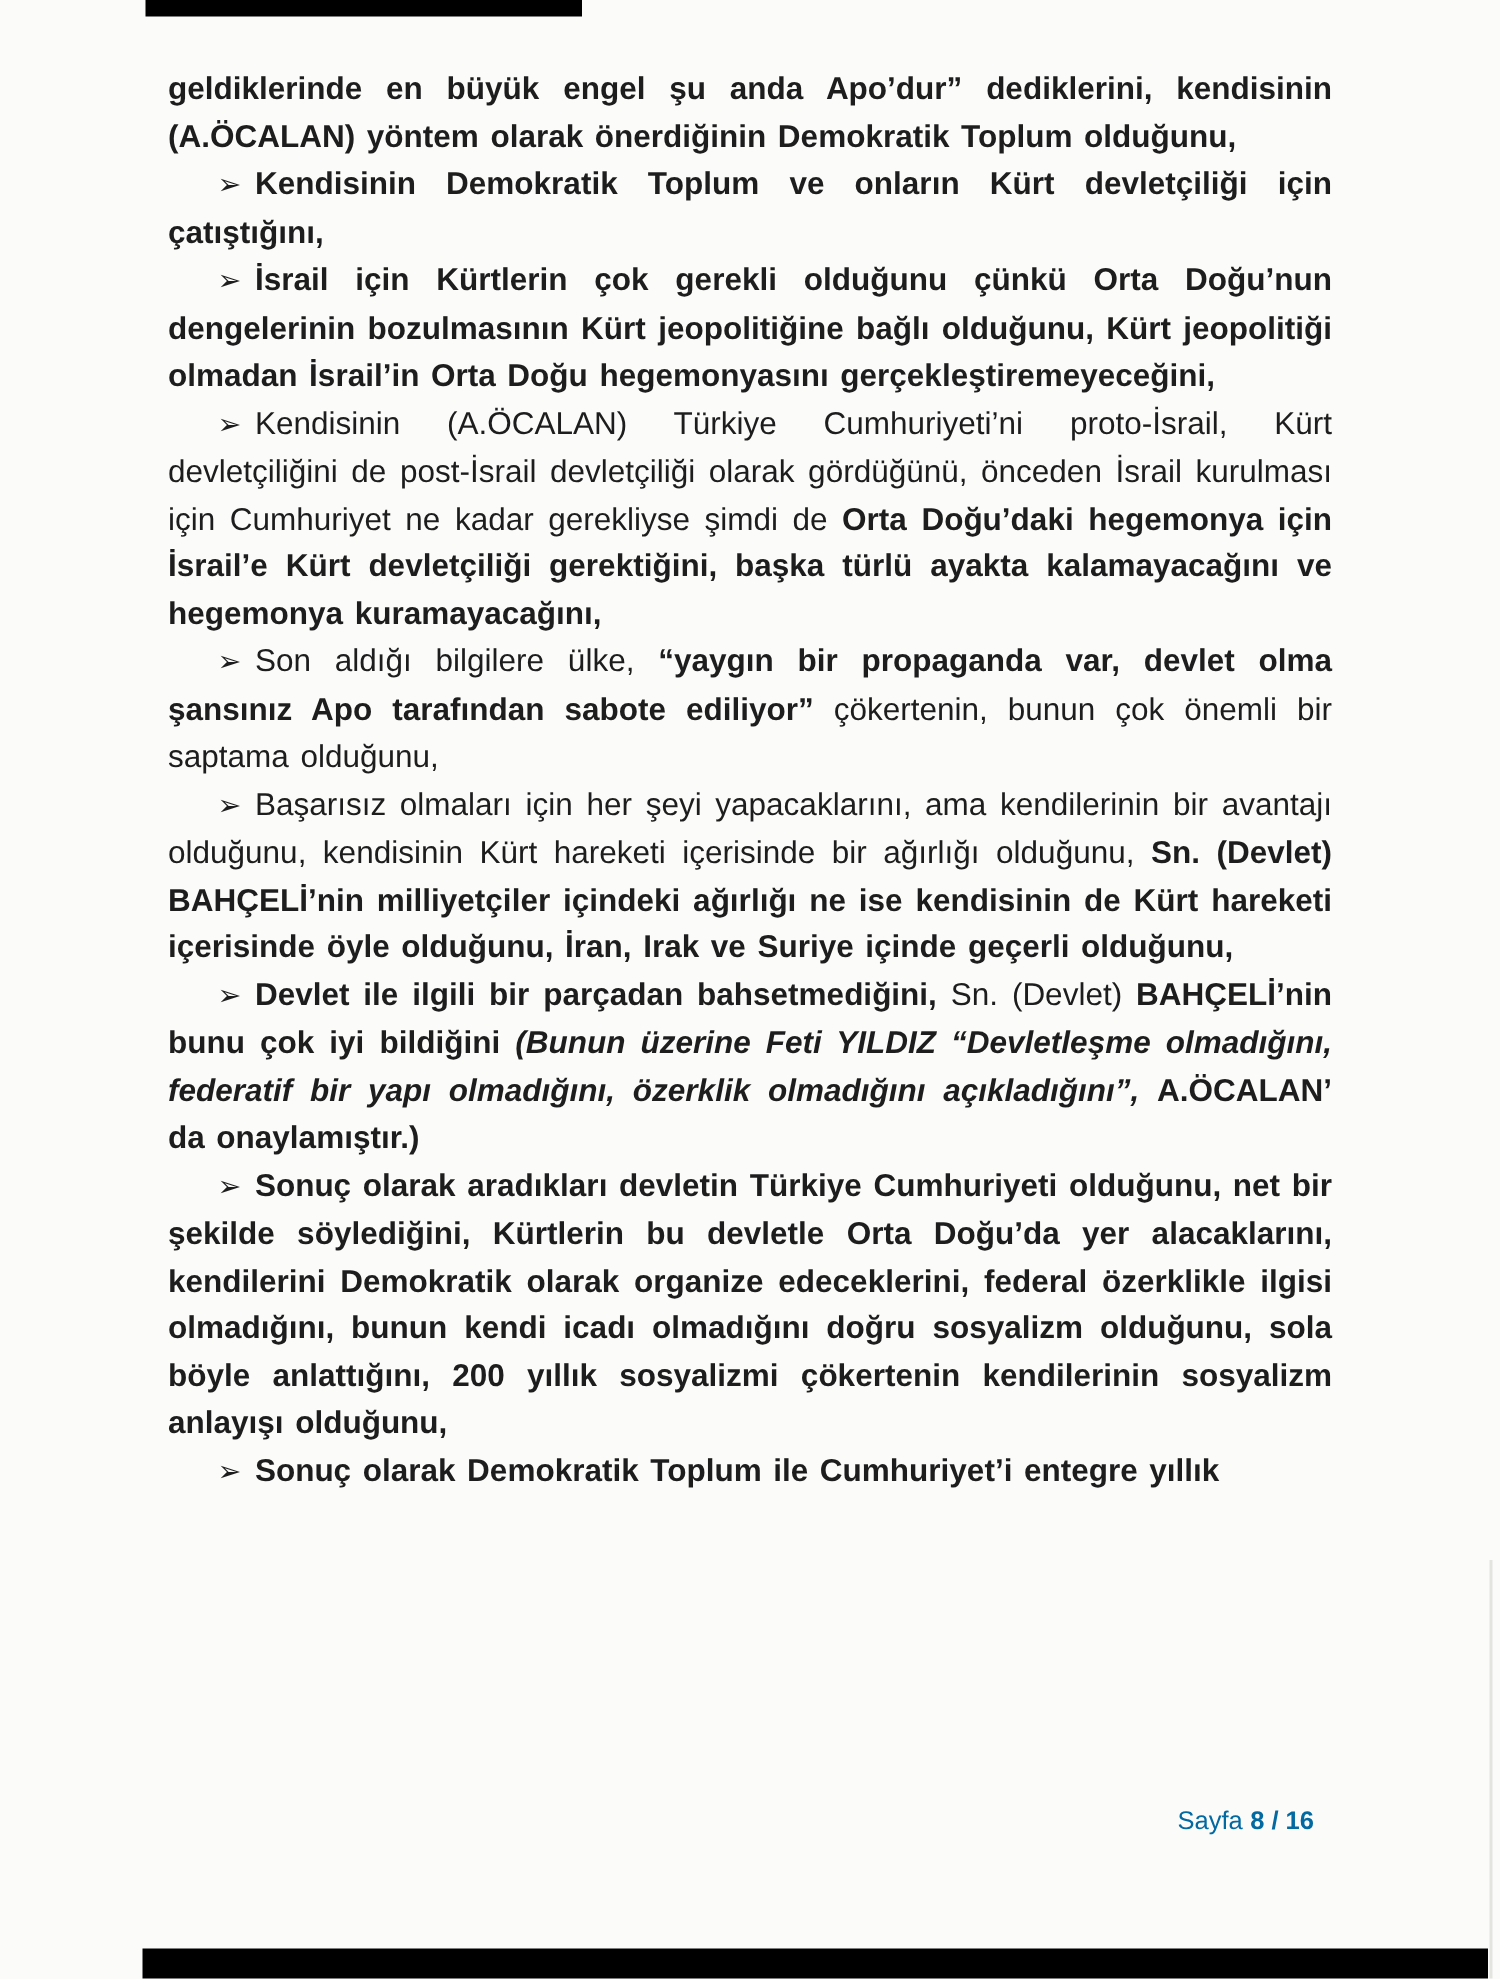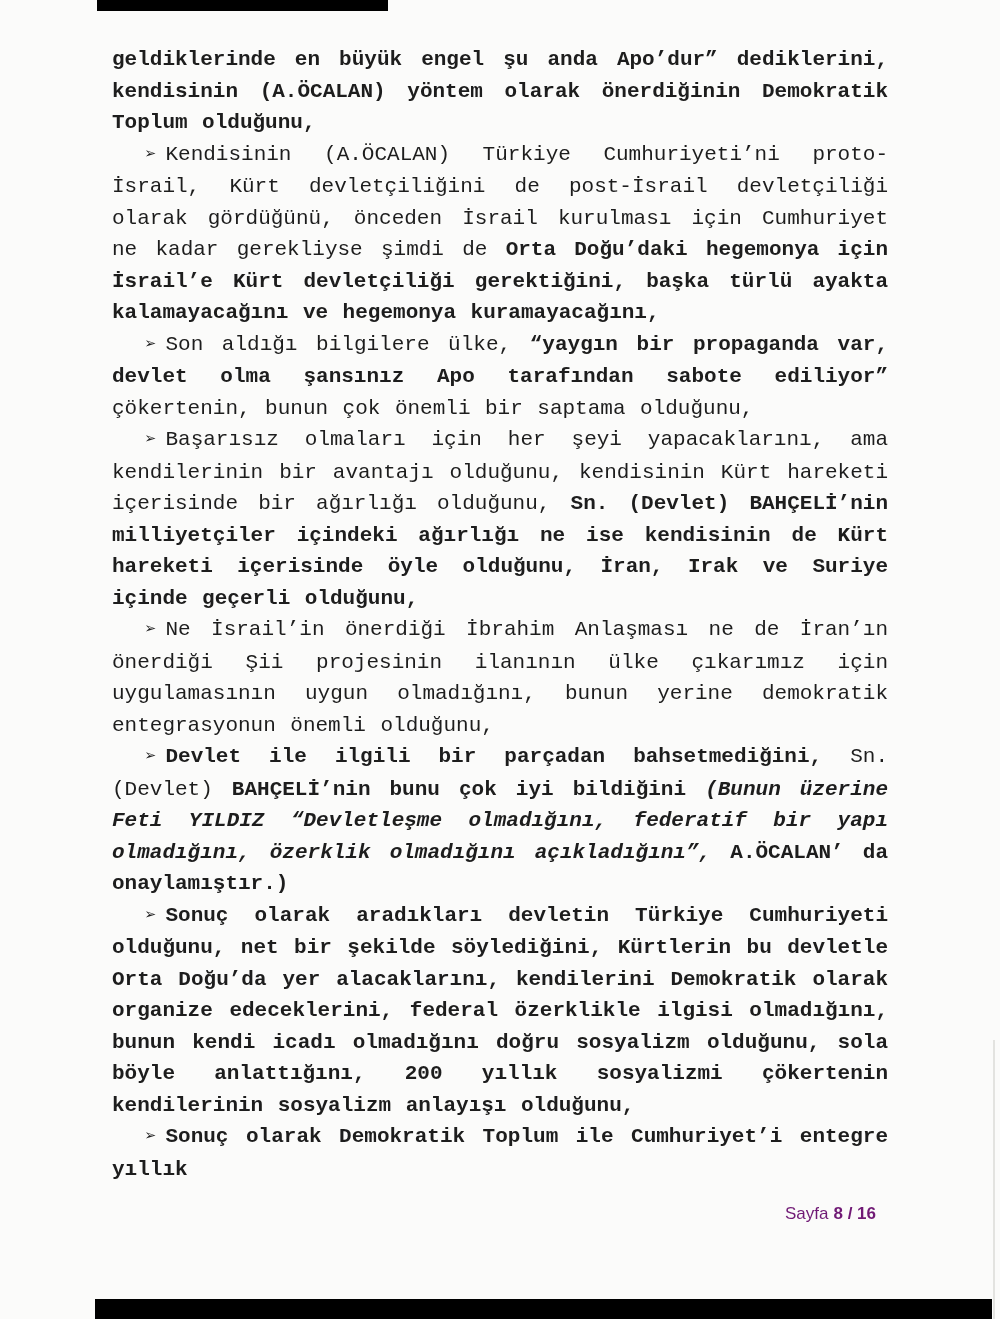--- a/index.html
+++ b/index.html
@@ -30,21 +30,21 @@
   }
   .doc-body {
     position: absolute;
     left: 112px;
     top: 44px;
     width: 776px;
   }
   .para {
     margin: 0;
     padding: 0;
-    font-family: Liberation Mono, monospace;
+    font-family: Liberation Sans, sans-serif;
     font-size: 21px;
     line-height: 31.5px;
     color: #1d1d1d;
     text-align: justify;
     word-spacing: 0.09em;
   }
   .para.bulleted {
     text-indent: 33px;
   }
   .bullet-marker {
@@ -55,41 +55,42 @@
   }
   .seg-bold { font-weight: 700; font-style: normal; }
   .seg-regular { font-weight: 400; font-style: normal; }
   .seg-bold-italic { font-weight: 700; font-style: italic; }
   .footer {
     position: absolute;
     top: 1204px;
     right: 124px;
     font-family: "Liberation Sans", "DejaVu Sans", sans-serif;
     font-size: 17px;
-    color: #701a75;
+    color: #0369a1;
     white-space: nowrap;
   }
   .footer .footer-num {
     font-weight: 700;
     margin-left: 5px;
   }
 </style>
 </head>
 <body>
 
 <div>
 
   <div class="scan-artifact artifact-top"></div>
 
   <div class="doc-body">
       <p class="para"><span class="seg-bold">geldiklerinde en büyük engel şu anda Apo’dur” dediklerini, kendisinin (A.ÖCALAN) yöntem olarak önerdiğinin Demokratik Toplum olduğunu,</span></p>
+      <p class="para bulleted"><span class="bullet-marker">➢</span><span class="seg-bold">Kendisinin Demokratik Toplum ve onların Kürt devletçiliği için çatıştığını,</span></p>
+      <p class="para bulleted"><span class="bullet-marker">➢</span><span class="seg-bold">İsrail için Kürtlerin çok gerekli olduğunu çünkü Orta Doğu’nun dengelerinin bozulmasının Kürt jeopolitiğine bağlı olduğunu, Kürt jeopolitiği olmadan İsrail’in Orta Doğu hegemonyasını gerçekleştiremeyeceğini,</span></p>
       <p class="para bulleted"><span class="bullet-marker">➢</span><span class="seg-regular">Kendisinin (A.ÖCALAN) Türkiye Cumhuriyeti’ni proto-İsrail, Kürt devletçiliğini de post-İsrail devletçiliği olarak gördüğünü, önceden İsrail kurulması için Cumhuriyet ne kadar gerekliyse şimdi de </span><span class="seg-bold">Orta Doğu’daki hegemonya için İsrail’e Kürt devletçiliği gerektiğini, başka türlü ayakta kalamayacağını ve hegemonya kuramayacağını,</span></p>
       <p class="para bulleted"><span class="bullet-marker">➢</span><span class="seg-regular">Son aldığı bilgilere ülke, </span><span class="seg-bold">“yaygın bir propaganda var, devlet olma şansınız Apo tarafından sabote ediliyor”</span><span class="seg-regular"> çökertenin, bunun çok önemli bir saptama olduğunu,</span></p>
       <p class="para bulleted"><span class="bullet-marker">➢</span><span class="seg-regular">Başarısız olmaları için her şeyi yapacaklarını, ama kendilerinin bir avantajı olduğunu, kendisinin Kürt hareketi içerisinde bir ağırlığı olduğunu, </span><span class="seg-bold">Sn. (Devlet) BAHÇELİ’nin milliyetçiler içindeki ağırlığı ne ise kendisinin de Kürt hareketi içerisinde öyle olduğunu, İran, Irak ve Suriye içinde geçerli olduğunu,</span></p>
-      <p class="para bulleted"><span class="bullet-marker">➢</span><span class="seg-regular">Ne İsrail’in önerdiği İbrahim Anlaşması ne de İran’ın önerdiği Şii projesinin ilanının ülke çıkarımız için uygulamasının uygun olmadığını, bunun yerine demokratik entegrasyonun önemli olduğunu,</span></p>
       <p class="para bulleted"><span class="bullet-marker">➢</span><span class="seg-bold">Devlet ile ilgili bir parçadan bahsetmediğini, </span><span class="seg-regular">Sn. (Devlet) </span><span class="seg-bold">BAHÇELİ’nin bunu çok iyi bildiğini </span><span class="seg-bold-italic">(Bunun üzerine Feti YILDIZ “Devletleşme olmadığını, federatif bir yapı olmadığını, özerklik olmadığını açıkladığını”, </span><span class="seg-bold">A.ÖCALAN’ da onaylamıştır.)</span></p>
       <p class="para bulleted"><span class="bullet-marker">➢</span><span class="seg-bold">Sonuç olarak aradıkları devletin Türkiye Cumhuriyeti olduğunu, net bir şekilde söylediğini, Kürtlerin bu devletle Orta Doğu’da yer alacaklarını, kendilerini Demokratik olarak organize edeceklerini, federal özerklikle ilgisi olmadığını, bunun kendi icadı olmadığını doğru sosyalizm olduğunu, sola böyle anlattığını, 200 yıllık sosyalizmi çökertenin kendilerinin sosyalizm anlayışı olduğunu,</span></p>
       <p class="para bulleted"><span class="bullet-marker">➢</span><span class="seg-bold">Sonuç olarak Demokratik Toplum ile Cumhuriyet’i entegre yıllık</span></p>
     </div>
 
   <div class="footer">
     <span>Sayfa</span><span class="footer-num">8 / 16</span>
   </div>
 
   <div class="scan-edge-line"></div>

